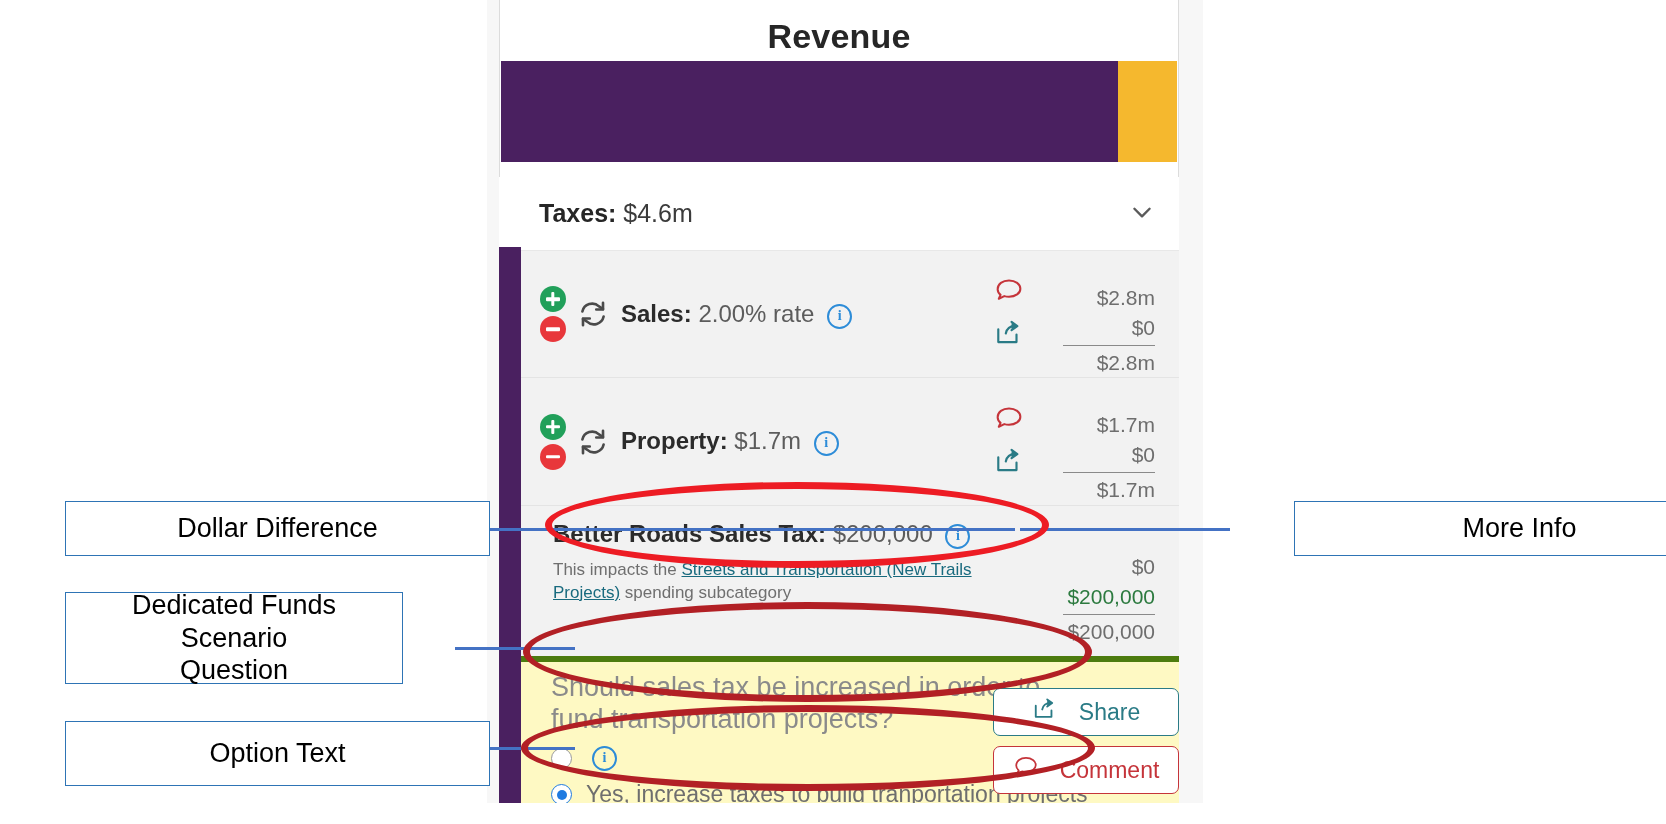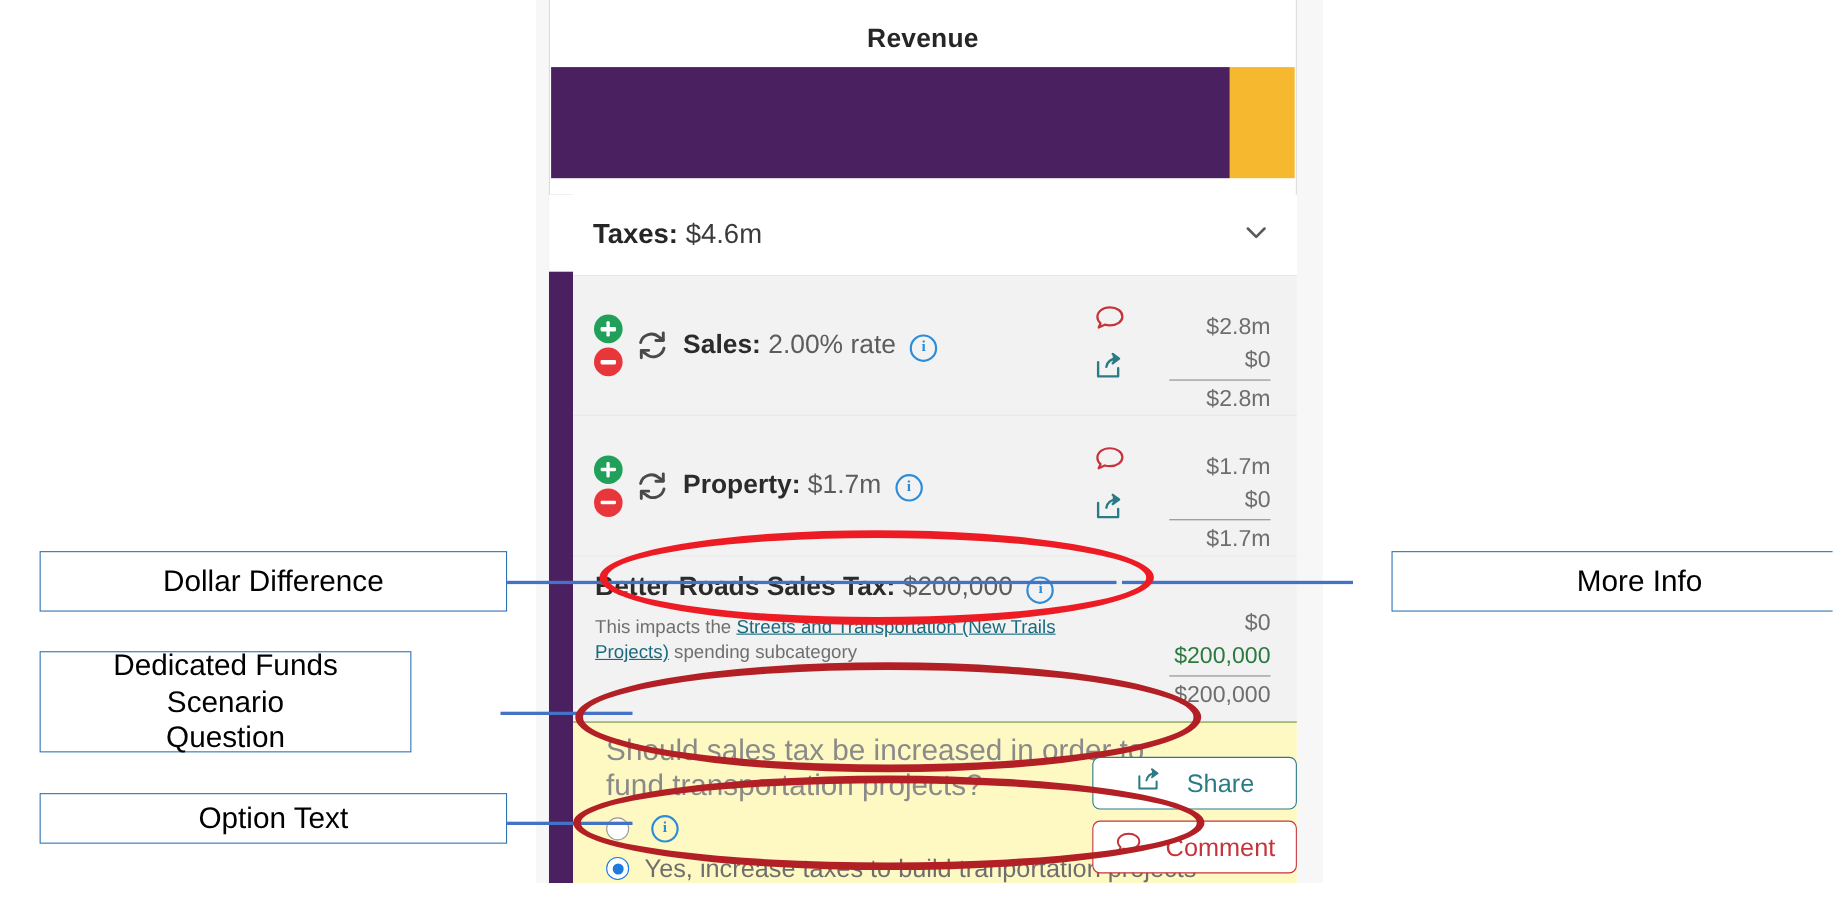--- a/index.html
+++ b/index.html
@@ -16,20 +16,21 @@
     box-sizing:border-box;
     border:1.5px solid #2E74B5;
     background:#ffffff;
     display:flex;align-items:center;justify-content:center;
     text-align:center;
     color:#000;
     font-size:27px;
     line-height:1.22;
     padding:6px 10px;
     z-index:40;
+    margin-left:29px;
   }
   .leader{
     position:absolute;
     height:3px;
     background:#4472C4;
     z-index:35;
   }
   
   #app{
     position:absolute;
@@ -38,21 +39,21 @@
     z-index:5;
     overflow:hidden;
   }
   .app-gutter-l{position:absolute;left:0;top:0;width:12px;height:803px;background:#f7f7f7;}
   .app-gutter-r{position:absolute;right:0;top:0;width:24px;height:803px;background:#f7f7f7;}
   .app-frame{position:absolute;left:12px;top:0;right:24px;top:0;height:803px;background:#ffffff;border-left:1px solid #dcdcdc;border-right:1px solid #dcdcdc;box-sizing:border-box;}
 
   .rev-title{
     position:absolute;left:12px;right:24px;top:12px;height:48px;
     display:flex;align-items:center;justify-content:center;
-    font-weight:bold;font-size:24px;color:#262626;
+    font-weight:bold;font-size:34px;color:#262626;
     letter-spacing:.2px;
   }
   .stackbar{
     position:absolute;left:14px;right:26px;top:61px;height:101px;
     display:flex;
   }
   .stackbar .seg-main{background:#4A2060;}
   .stackbar .seg-alt{background:#F5B82E;}
 
   .card{
@@ -123,22 +124,22 @@
   .nums{
     flex:none;width:118px;text-align:right;
     font-size:21px;color:#6e6e6e;line-height:1.42;margin-top:32px;
   }
   .nums .rule{border-top:1.5px solid #8a8a8a;margin:2px 0 2px auto;width:92px;}
   .nums .green{color:#2C7A3F;}
 
   
   .br-block{
     position:relative;background:#f2f2f2;
-    padding:14px 24px 10px 20px;
-    border-bottom:1px solid #4d7c0f;
+    padding:14px 24px 10px 32px;
+    border-bottom:6px solid #4d7c0f;
     box-sizing:border-box;
   }
   .br-top{display:flex;align-items:flex-start;}
   .br-title{font-size:24px;color:#5c5c5c;}
   .br-title b{font-weight:bold;color:#2b2b2b;}
   .br-sub{
     font-size:17px;color:#6f6f6f;line-height:1.35;margin-top:10px;max-width:430px;
   }
   .br-sub a{color:#186A7E;text-decoration:underline;}
 
@@ -371,19 +372,19 @@
 
 <div class="callout" style="left:36px;top:501px;width:425px;height:55px;">
   <span>Dollar Difference</span>
 </div>
 
 <div class="callout" style="left:36px;top:592px;width:338px;height:92px;">
   <span style="white-space:pre-line">Dedicated Funds Scenario
 Question</span>
 </div>
 
-<div class="callout" style="left:36px;top:721px;width:425px;height:46px;">
+<div class="callout" style="left:36px;top:721px;width:425px;height:65px;">
   <span>Option Text</span>
 </div>
 
 <div class="callout" style="left:1265px;top:501px;width:451px;height:55px;">
   <span>More Info</span>
 </div>
 
 </body></html>

